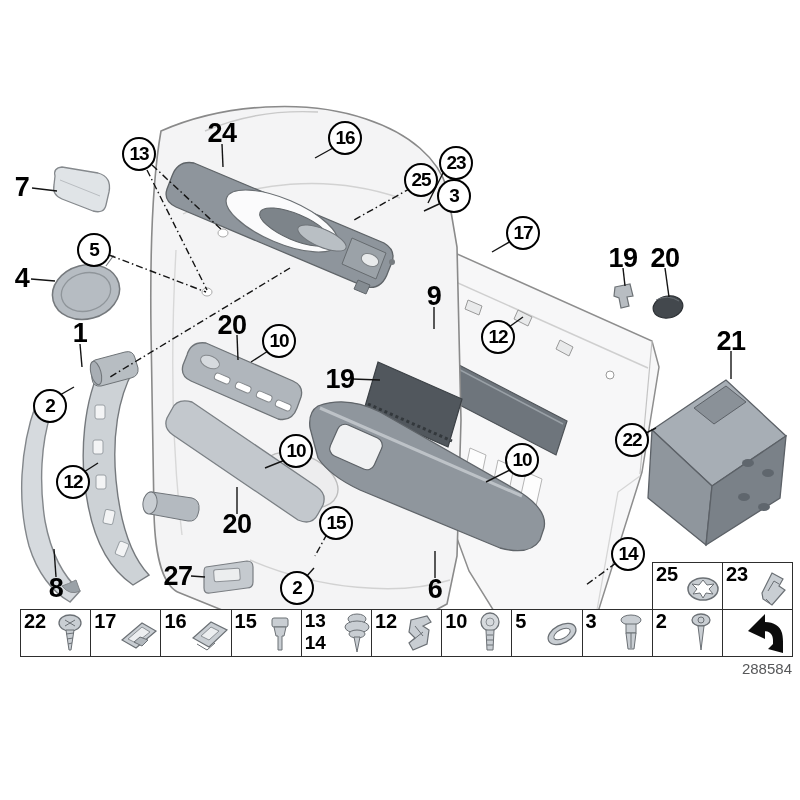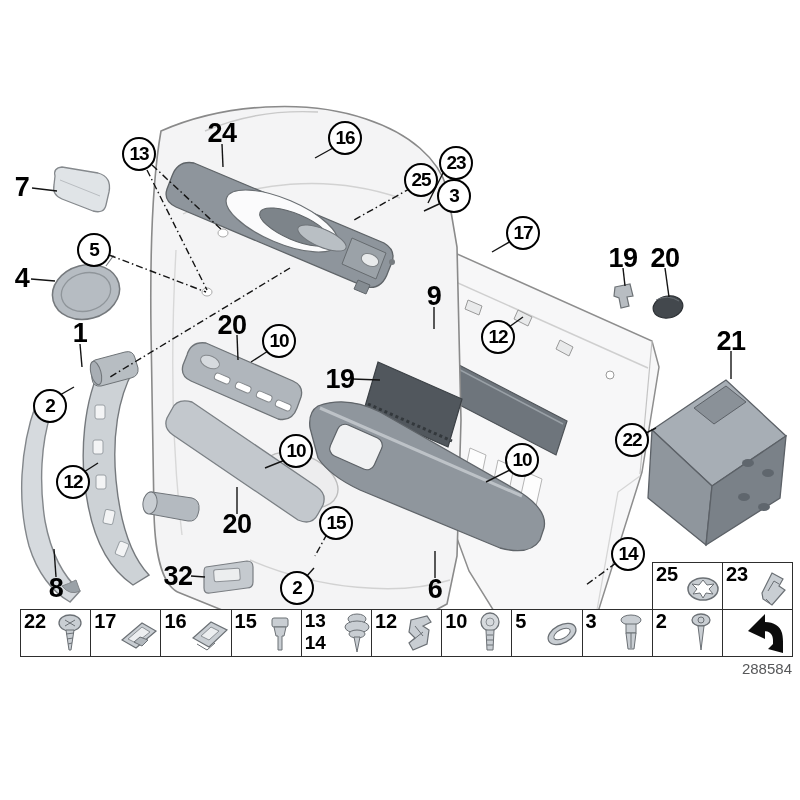--- a/index.html
+++ b/index.html
@@ -215,21 +215,21 @@
   <div class="co" style="left:340px;top:379px">19</div>
   <div class="co" style="left:731px;top:341px">21</div>
   <div class="co circ" style="left:50px;top:406px">2</div>
   <div class="co circ" style="left:73px;top:482px">12</div>
   <div class="co circ" style="left:296px;top:451px">10</div>
   <div class="co circ" style="left:522px;top:460px">10</div>
   <div class="co circ" style="left:632px;top:440px">22</div>
   <div class="co" style="left:237px;top:524px">20</div>
   <div class="co circ" style="left:336px;top:523px">15</div>
   <div class="co" style="left:56px;top:588px">8</div>
-  <div class="co" style="left:178px;top:576px">32</div>
+  <div class="co" style="left:178px;top:576px">27</div>
   <div class="co circ" style="left:297px;top:588px">2</div>
   <div class="co circ" style="left:628px;top:554px">14</div>
   <div class="co" style="left:435px;top:589px">6</div>
 
   <div class="legend-upper">
     <div class="cell">
       <span class="num">25</span>
       <svg width="42" height="46" viewBox="0 0 42 46">
         <ellipse cx="23" cy="24" rx="15" ry="11" fill="#c9ced3" stroke="#6b7075" stroke-width="1.5"></ellipse>
         <path d="M23,15 L27,20 L34,19 L29,24 L33,29 L26,28 L23,33 L20,28 L13,29 L17,24 L12,19 L19,20 Z" fill="#fff" stroke="#6b7075"></path>

